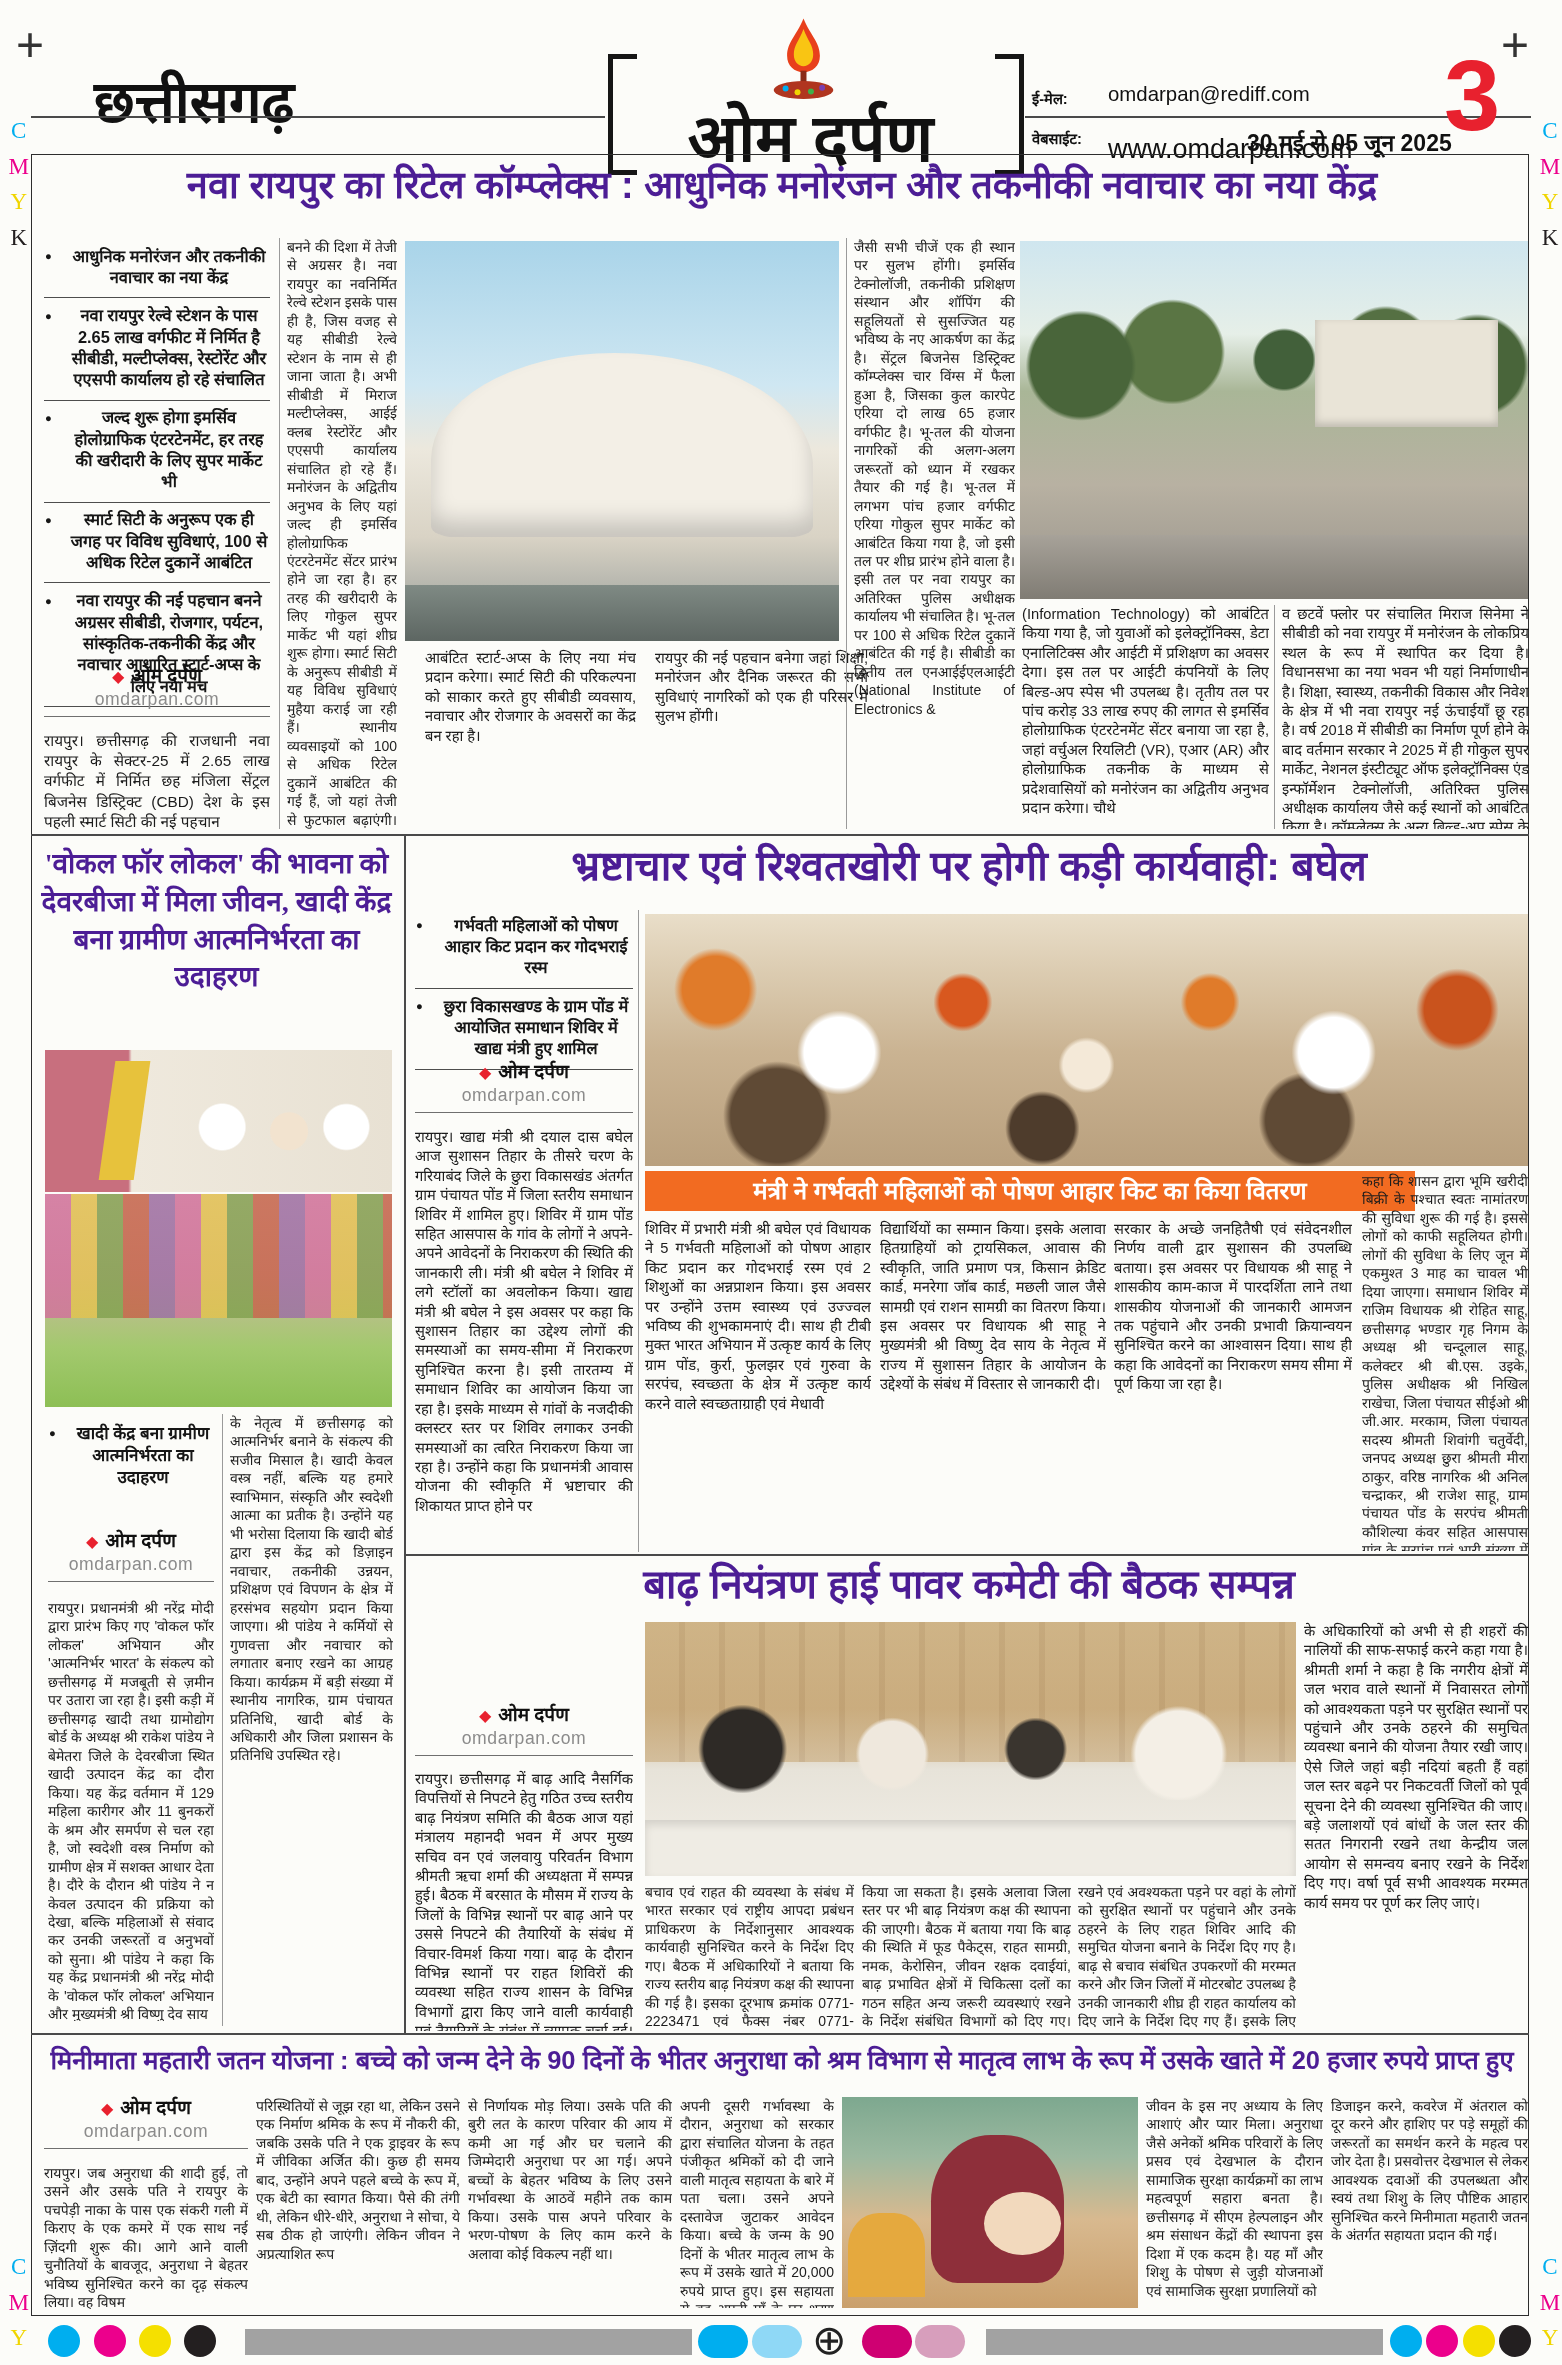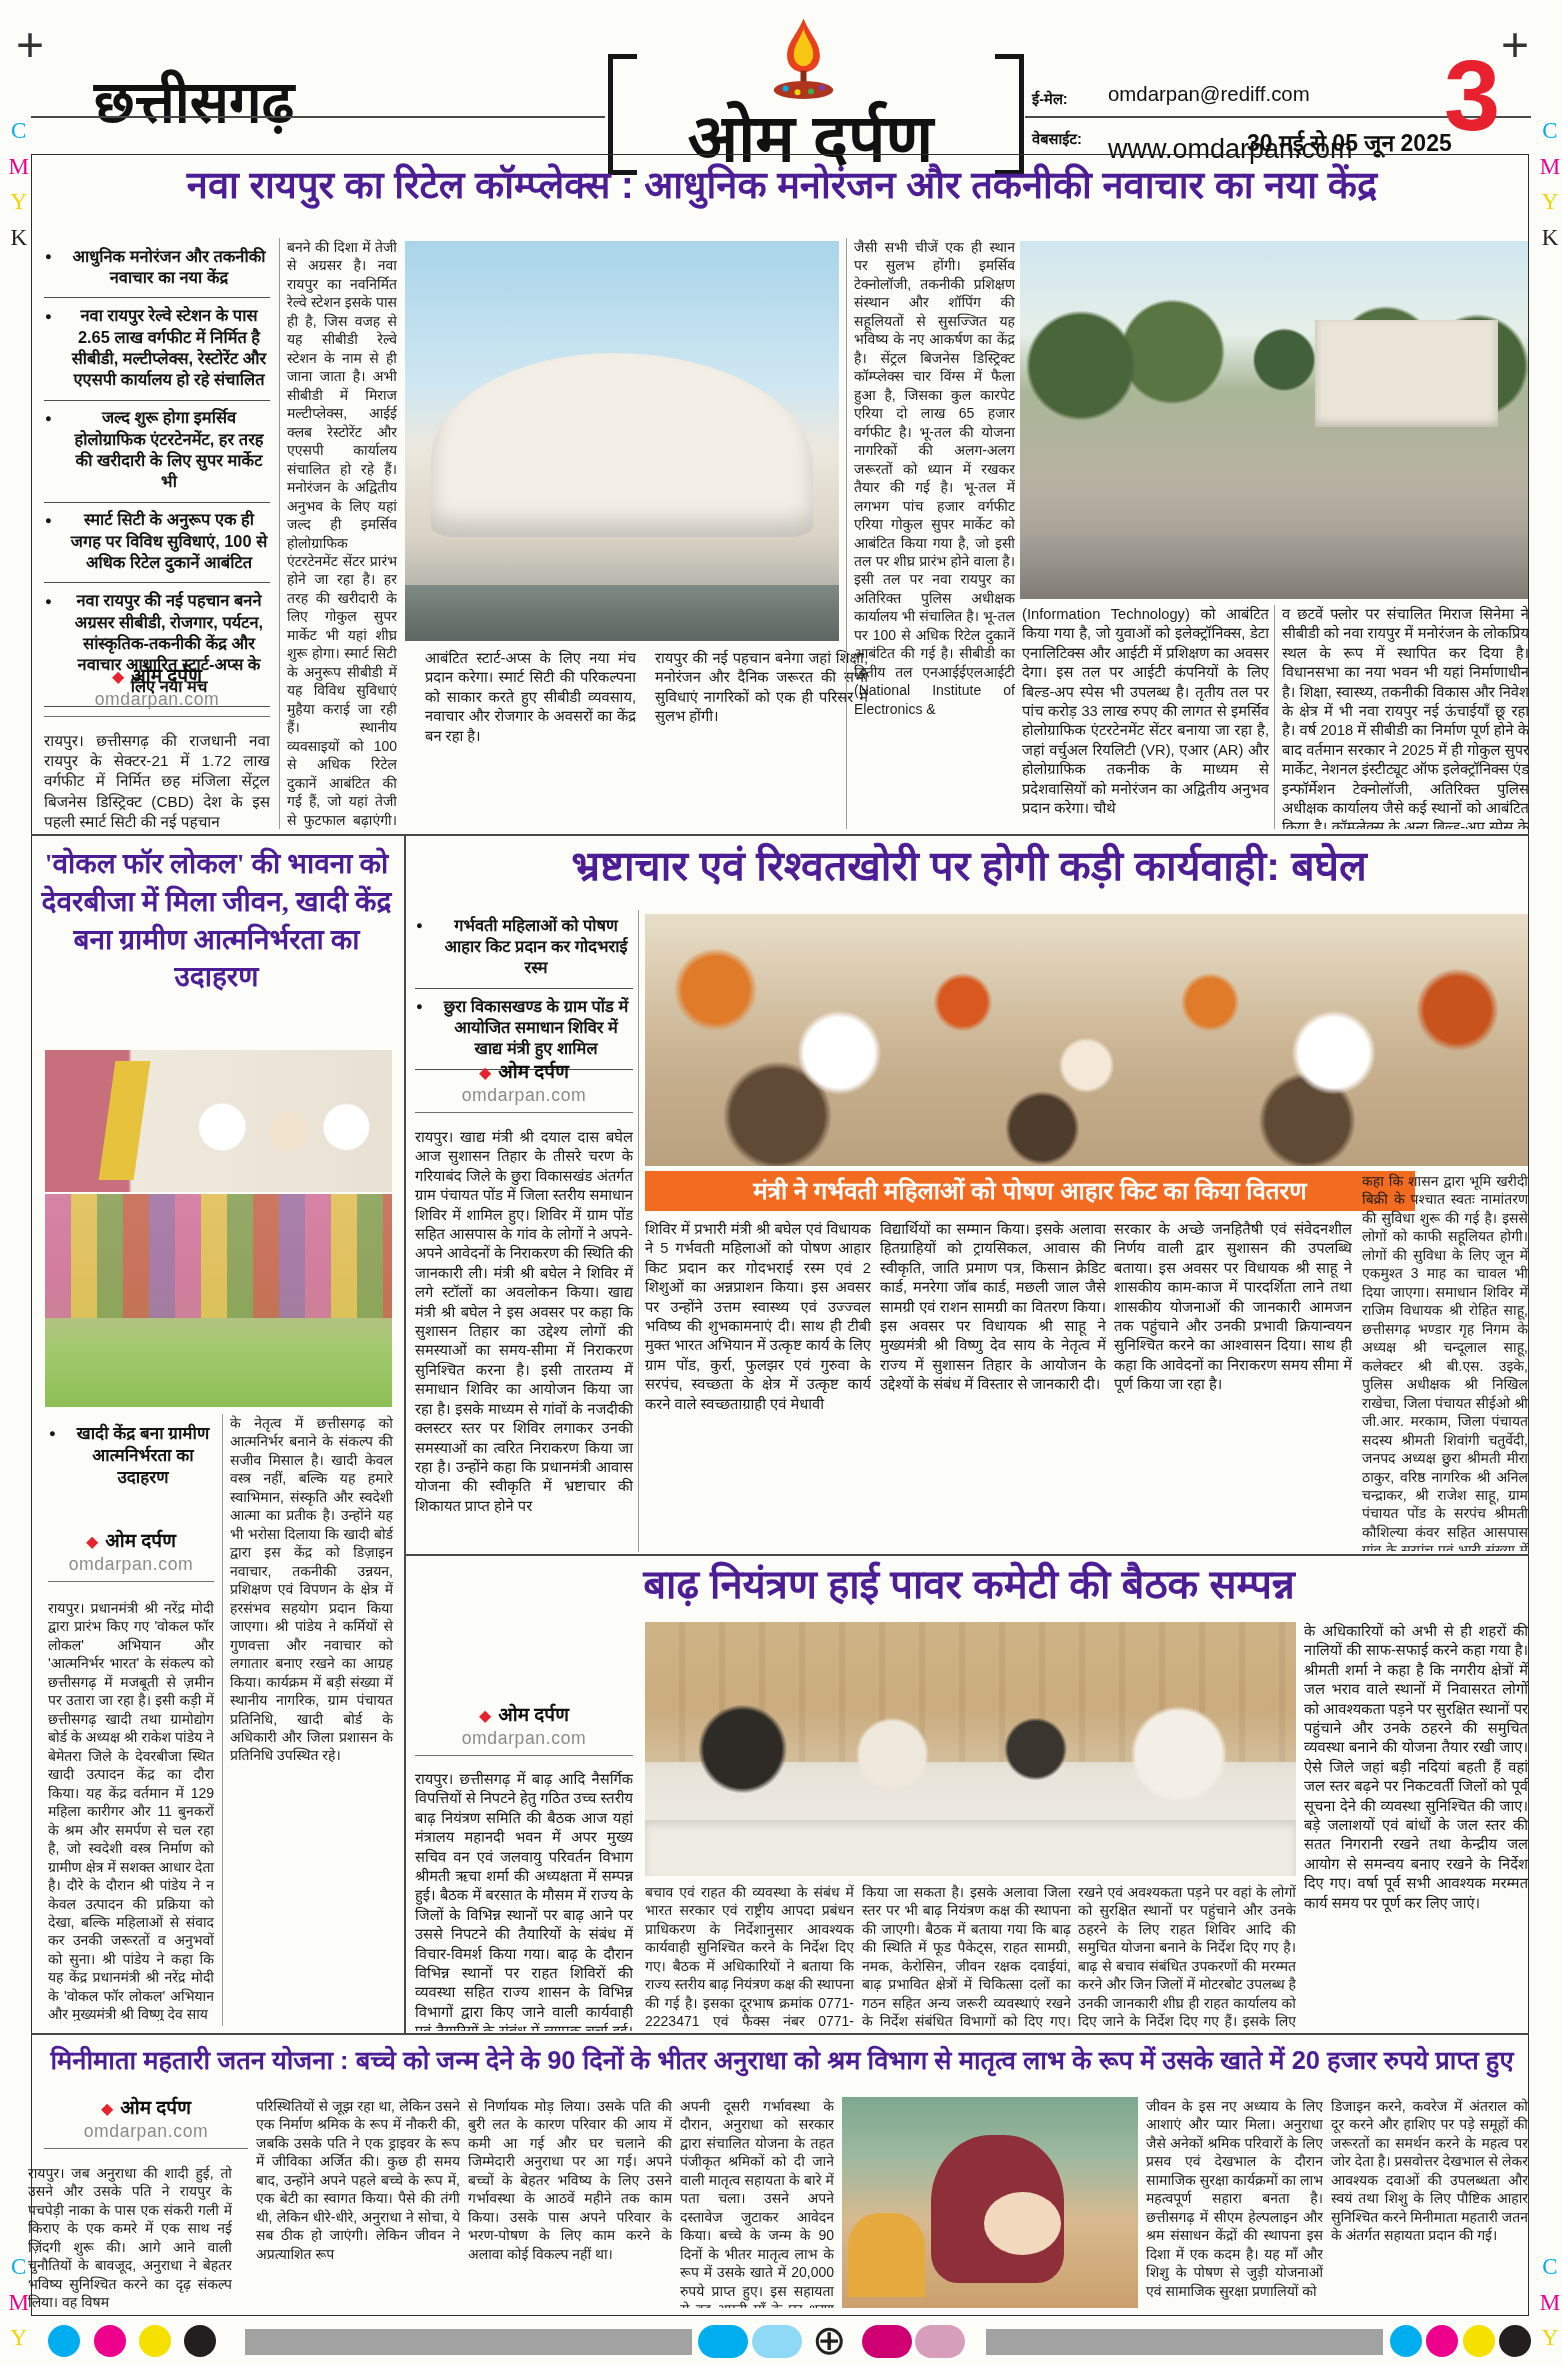--- a/index.html
+++ b/index.html
@@ -103,21 +103,21 @@
     <li>नवा रायपुर रेल्वे स्टेशन के पास 2.65 लाख वर्गफीट में निर्मित है सीबीडी, मल्टीप्लेक्स, रेस्टोरेंट और एएसपी कार्यालय हो रहे संचालित</li>
     <li>जल्द शुरू होगा इमर्सिव होलोग्राफिक एंटरटेनमेंट, हर तरह की खरीदारी के लिए सुपर मार्केट भी</li>
     <li>स्मार्ट सिटी के अनुरूप एक ही जगह पर विविध सुविधाएं, 100 से अधिक रिटेल दुकानें आबंटित</li>
     <li>नवा रायपुर की नई पहचान बनने अग्रसर सीबीडी, रोजगार, पर्यटन, सांस्कृतिक-तकनीकी केंद्र और नवाचार आधारित स्टार्ट-अप्स के लिए नया मंच</li>
   </ul>
 
   <div class="byline abs" style="left:44px;top:662px;width:226px;">
     <div class="b1"><span class="dia">◆</span><span>ओम दर्पण</span></div>
     <div class="b2">omdarpan.com</div>
   </div>
-  <div class="abs body-txt" style="left:44px;top:731px;width:226px;height:99px;font-size:15.3px;">रायपुर। छत्तीसगढ़ की राजधानी नवा रायपुर के सेक्टर-21 में 1.72 लाख वर्गफीट में निर्मित छह मंजिला सेंट्रल बिजनेस डिस्ट्रिक्ट (CBD) देश के इस पहली स्मार्ट सिटी की नई पहचान</div>
+  <div class="abs body-txt" style="left:44px;top:731px;width:226px;height:99px;font-size:15.3px;">रायपुर। छत्तीसगढ़ की राजधानी नवा रायपुर के सेक्टर-25 में 2.65 लाख वर्गफीट में निर्मित छह मंजिला सेंट्रल बिजनेस डिस्ट्रिक्ट (CBD) देश के इस पहली स्मार्ट सिटी की नई पहचान</div>
 
   <div class="rule" style="left:279px;top:238px;width:1.1px;height:591px;background:#9a9a9a;"></div>
   <div class="abs body-txt small-txt" style="left:287px;top:238px;width:110px;height:592px;">बनने की दिशा में तेजी से अग्रसर है। नवा रायपुर का नवनिर्मित रेल्वे स्टेशन इसके पास ही है, जिस वजह से यह सीबीडी रेल्वे स्टेशन के नाम से ही जाना जाता है। अभी सीबीडी में मिराज मल्टीप्लेक्स, आईई क्लब रेस्टोरेंट और एएसपी कार्यालय संचालित हो रहे हैं। मनोरंजन के अद्वितीय अनुभव के लिए यहां जल्द ही इमर्सिव होलोग्राफिक एंटरटेनमेंट सेंटर प्रारंभ होने जा रहा है। हर तरह की खरीदारी के लिए गोकुल सुपर मार्केट भी यहां शीघ्र शुरू होगा। स्मार्ट सिटी के अनुरूप सीबीडी में यह विविध सुविधाएं मुहैया कराई जा रही हैं। स्थानीय व्यवसाइयों को 100 से अधिक रिटेल दुकानें आबंटित की गई हैं, जो यहां तेजी से फुटफाल बढ़ाएंगी। सीबीडी नवा रायपुर के आर्थिक विकास को गति देने के साथ ही रोजगार, पर्यटन, सांस्कृतिक-तकनीकी केंद्र और नवाचार</div>
 
   <div class="photo" style="left:405px;top:241px;width:434px;height:400px;background:linear-gradient(180deg,#a9d4e9 0%,#cfe7f2 36%,#ece8dd 52%,#d9d3c5 74%,#8f9694 100%);">
     <div class="abs" style="left:6%;top:28%;width:88%;height:46%;background:#f3efe6;border-radius:48% 52% 6% 6% / 58% 62% 6% 6%;box-shadow:inset 0 -16px 21.5px rgba(0,0,0,.18);"></div>
     <div class="abs" style="left:0;bottom:0;width:100%;height:14%;background:linear-gradient(180deg,#7f8a84,#5d6662);"></div>
   </div>
   <div class="abs body-txt" style="left:405px;top:649px;width:211px;height:180px;margin-left:20px;">आबंटित स्टार्ट-अप्स के लिए नया मंच प्रदान करेगा। स्मार्ट सिटी की परिकल्पना को साकार करते हुए सीबीडी व्यवसाय, नवाचार और रोजगार के अवसरों का केंद्र बन रहा है।</div>
   <div class="abs body-txt" style="left:626px;top:649px;width:213px;height:180px;margin-left:29px;">रायपुर की नई पहचान बनेगा जहां शिक्षा, मनोरंजन और दैनिक जरूरत की सभी सुविधाएं नागरिकों को एक ही परिसर में सुलभ होंगी।</div>
@@ -196,21 +196,21 @@
   <div class="abs body-txt small-txt" style="left:862px;top:1883px;width:209px;height:146px;">किया जा सकता है। इसके अलावा जिला स्तर पर भी बाढ़ नियंत्रण कक्ष की स्थापना की जाएगी। बैठक में बताया गया कि बाढ़ की स्थिति में फूड पैकेट्स, राहत सामग्री, नमक, केरोसिन, जीवन रक्षक दवाईयां, बाढ़ प्रभावित क्षेत्रों में चिकित्सा दलों का गठन सहित अन्य जरूरी व्यवस्थाएं रखने के निर्देश संबंधित विभागों को दिए गए। बाढ़ आती ही है इन क्षेत्रों में सतत् निगरानी</div>
   <div class="abs body-txt small-txt" style="left:1078px;top:1883px;width:218px;height:146px;">रखने एवं अवश्यकता पड़ने पर वहां के लोगों को सुरक्षित स्थानों पर पहुंचाने और उनके ठहरने के लिए राहत शिविर आदि की समुचित योजना बनाने के निर्देश दिए गए है। बाढ़ से बचाव संबंधित उपकरणों की मरम्मत करने और जिन जिलों में मोटरबोट उपलब्ध है उनकी जानकारी शीघ्र ही राहत कार्यालय को दिए जाने के निर्देश दिए गए हैं। इसके लिए नगर सेना एवं नागरिक सुरक्षा के अधिकारियों को आवश्यक कार्यवाही करने कहा गया है। नगरीय प्रशासन एवं विकास विभाग के अधिकारियों को नगरीय क्षेत्रों में नालियों की साफ-सफाई बरसात के दिनों में। नगरीय निकायों</div>
   <div class="abs body-txt" style="left:1304px;top:1622px;width:224px;height:407px;">के अधिकारियों को अभी से ही शहरों की नालियों की साफ-सफाई करने कहा गया है। श्रीमती शर्मा ने कहा है कि नगरीय क्षेत्रों में जल भराव वाले स्थानों में निवासरत लोगों को आवश्यकता पड़ने पर सुरक्षित स्थानों पर पहुंचाने और उनके ठहरने की समुचित व्यवस्था बनाने की योजना तैयार रखी जाए। ऐसे जिले जहां बड़ी नदियां बहती हैं वहां जल स्तर बढ़ने पर निकटवर्ती जिलों को पूर्व सूचना देने की व्यवस्था सुनिश्चित की जाए। बड़े जलाशयों एवं बांधों के जल स्तर की सतत निगरानी रखने तथा केन्द्रीय जल आयोग से समन्वय बनाए रखने के निर्देश दिए गए। वर्षा पूर्व सभी आवश्यक मरम्मत कार्य समय पर पूर्ण कर लिए जाएं।</div>
 
   <div class="abs hl" style="left:40px;top:2045px;width:1484px;font-size:25.5px;">मिनीमाता महतारी जतन योजना : बच्चे को जन्म देने के 90 दिनों के भीतर अनुराधा को श्रम विभाग से मातृत्व लाभ के रूप में उसके खाते में 20 हजार रुपये प्राप्त हुए</div>
 
   <div class="byline abs" style="left:44px;top:2094px;width:204px;">
     <div class="b1"><span class="dia">◆</span><span>ओम दर्पण</span></div>
     <div class="b2">omdarpan.com</div>
   </div>
-  <div class="abs body-txt small-txt" style="left:28px;top:2164px;width:204px;height:145px;">रायपुर। जब अनुराधा की शादी हुई, तो उसने और उसके पति ने रायपुर के पचपेड़ी नाका के पास एक संकरी गली में किराए के एक कमरे में एक साथ नई ज़िंदगी शुरू की। आगे आने वाली चुनौतियों के बावजूद, अनुराधा ने बेहतर भविष्य सुनिश्चित करने का दृढ़ संकल्प लिया। वह विषम</div>
+  <div class="abs body-txt small-txt" style="left:44px;top:2164px;width:204px;height:145px;">रायपुर। जब अनुराधा की शादी हुई, तो उसने और उसके पति ने रायपुर के पचपेड़ी नाका के पास एक संकरी गली में किराए के एक कमरे में एक साथ नई ज़िंदगी शुरू की। आगे आने वाली चुनौतियों के बावजूद, अनुराधा ने बेहतर भविष्य सुनिश्चित करने का दृढ़ संकल्प लिया। वह विषम</div>
   <div class="abs body-txt small-txt" style="left:256px;top:2097px;width:204px;height:211px;">परिस्थितियों से जूझ रहा था, लेकिन उसने एक निर्माण श्रमिक के रूप में नौकरी की, जबकि उसके पति ने एक ड्राइवर के रूप में जीविका अर्जित की। कुछ ही समय बाद, उन्होंने अपने पहले बच्चे के रूप में, एक बेटी का स्वागत किया। पैसे की तंगी थी, लेकिन धीरे-धीरे, अनुराधा ने सोचा, ये सब ठीक हो जाएंगी। लेकिन जीवन ने अप्रत्याशित रूप</div>
   <div class="abs body-txt small-txt" style="left:468px;top:2097px;width:204px;height:211px;">से निर्णायक मोड़ लिया। उसके पति की बुरी लत के कारण परिवार की आय में कमी आ गई और घर चलाने की जिम्मेदारी अनुराधा पर आ गई। अपने बच्चों के बेहतर भविष्य के लिए उसने गर्भावस्था के आठवें महीने तक काम किया। उसके पास अपने परिवार के भरण-पोषण के लिए काम करने के अलावा कोई विकल्प नहीं था।</div>
   <div class="abs body-txt small-txt" style="left:680px;top:2097px;width:154px;height:211px;">अपनी दूसरी गर्भावस्था के दौरान, अनुराधा को सरकार द्वारा संचालित योजना के तहत पंजीकृत श्रमिकों को दी जाने वाली मातृत्व सहायता के बारे में पता चला। उसने अपने दस्तावेज जुटाकर आवेदन किया। बच्चे के जन्म के 90 दिनों के भीतर मातृत्व लाभ के रूप में उसके खाते में 20,000 रुपये प्राप्त हुए। इस सहायता से वह अपनी माँ के घर शरण ली, जहाँ उसे अपने</div>
 
   <div class="photo" style="left:842px;top:2097px;width:296px;height:211px;background:linear-gradient(180deg,#7da88f 0%,#9cb9a0 28%,#d8b98f 58%,#caa06c 100%);">
     <div class="abs" style="left:30%;top:18%;width:45%;height:70%;background:#8e2f3a;border-radius:45% 45% 20% 20%;"></div>
     <div class="abs" style="left:48%;top:45%;width:26%;height:30%;background:#f2d9bd;border-radius:50%;"></div>
     <div class="abs" style="left:2%;top:55%;width:26%;height:40%;background:#e5a93e;border-radius:40% 40% 0 0;"></div>
   </div>
 

